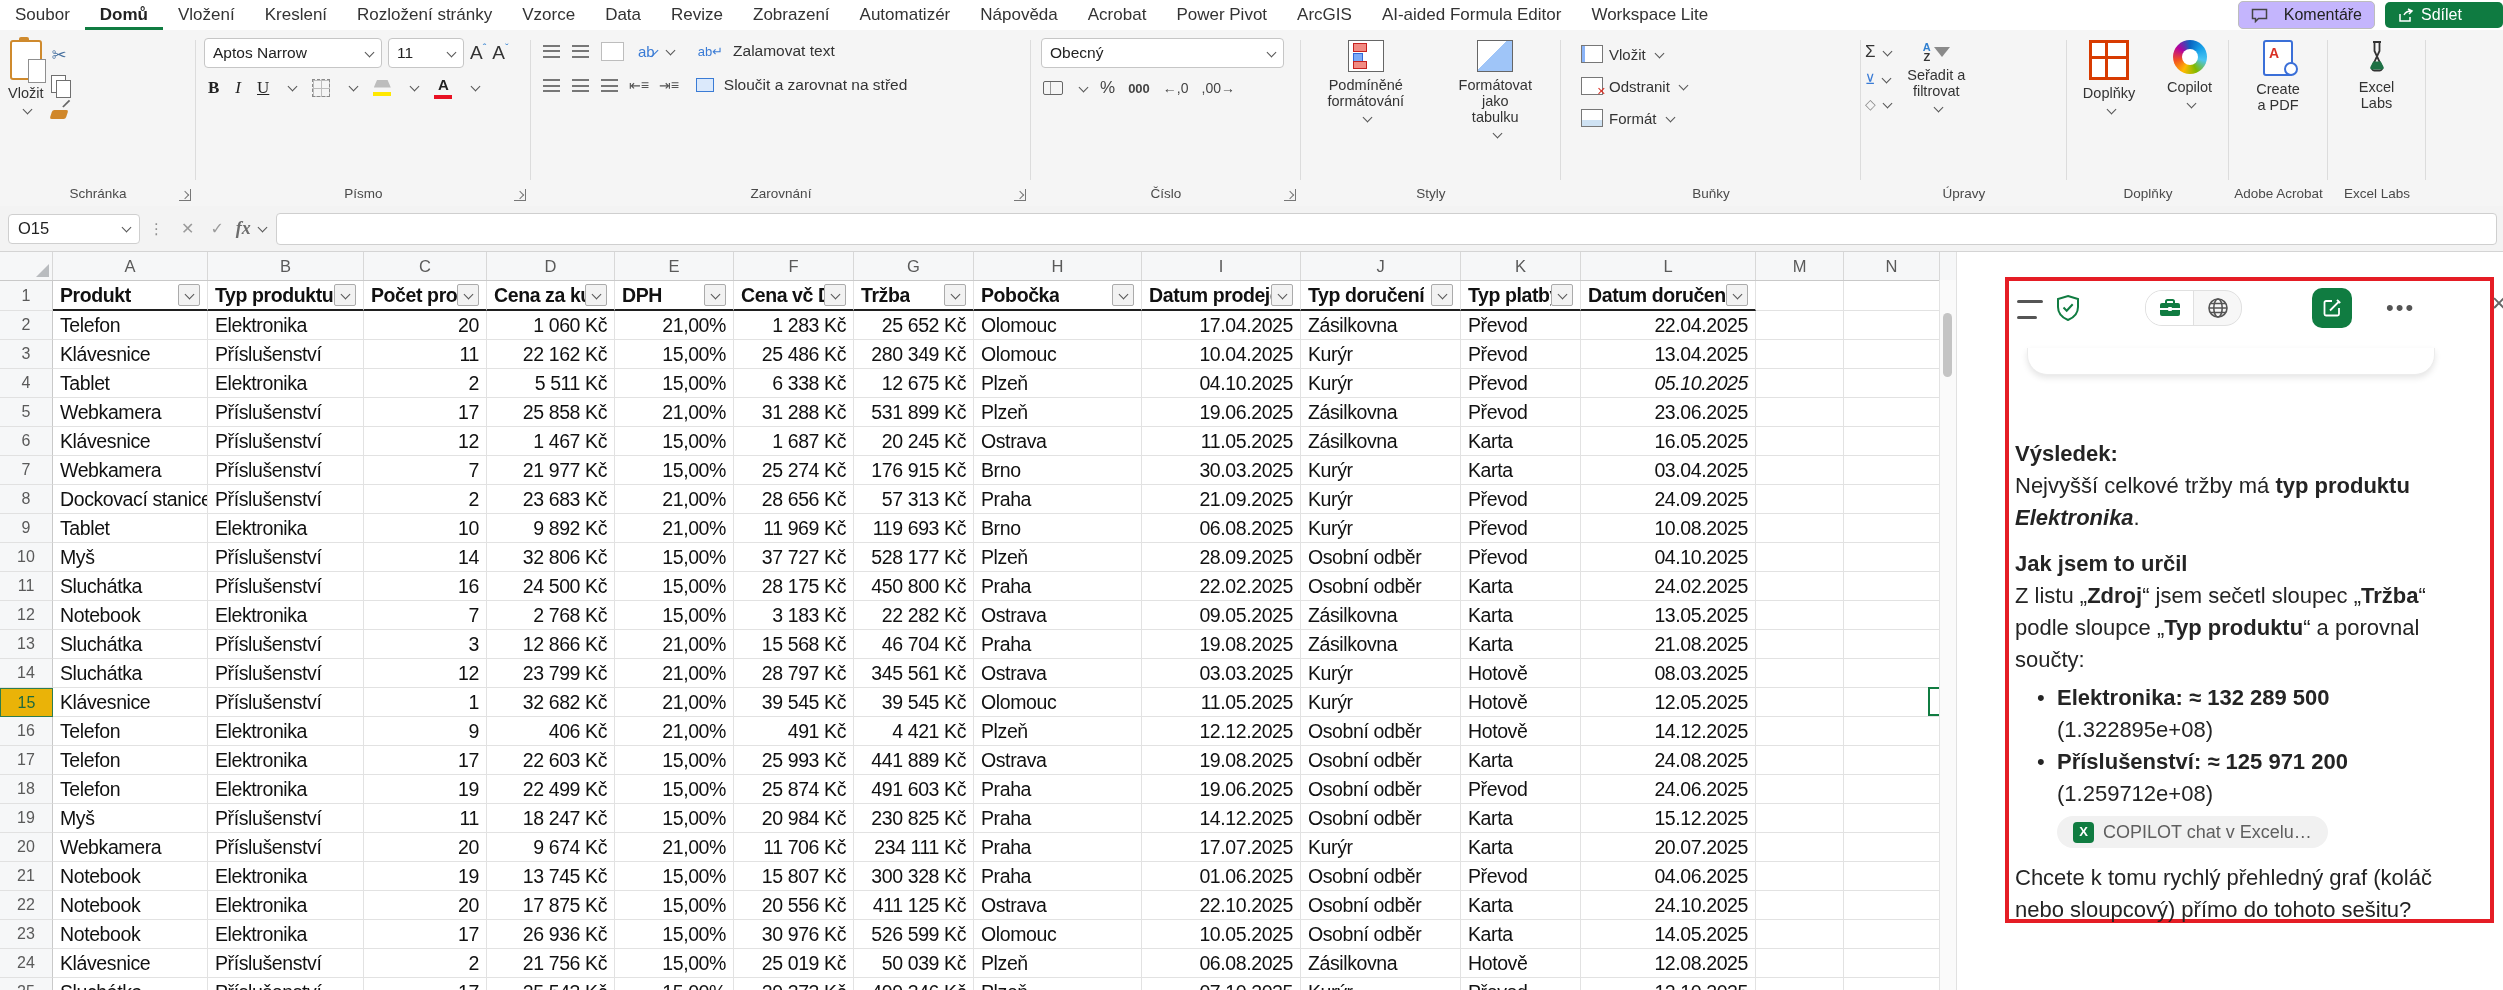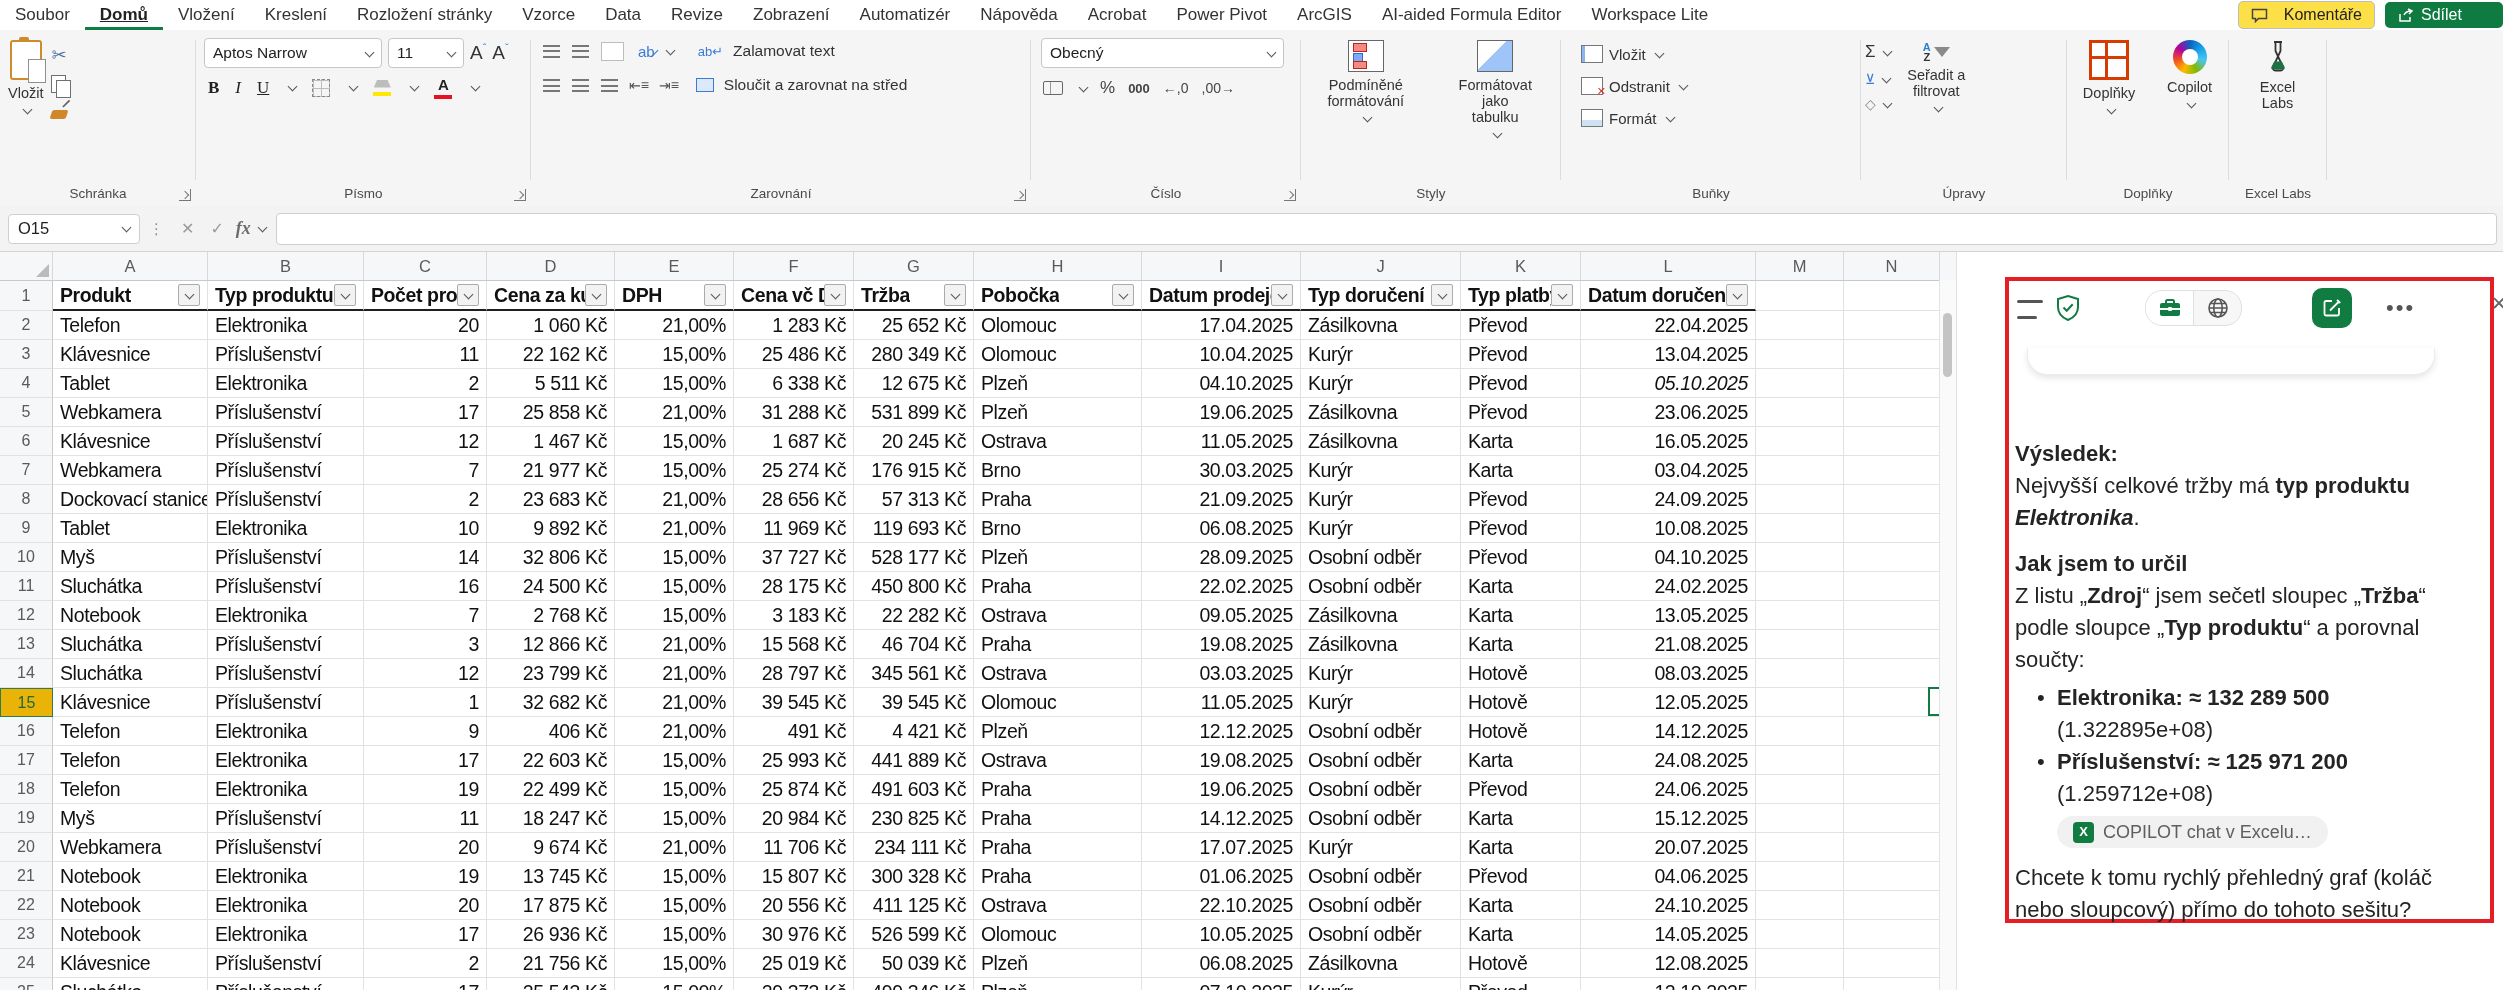--- a/index.html
+++ b/index.html
@@ -1,23 +1,23 @@
 <!DOCTYPE html>
 <html><head>
 <meta charset="utf-8">
 <style>
   html,body{margin:0;padding:0;background:#fff;}
   #root{position:relative;width:2503px;height:990px;overflow:hidden;background:#fff;
         font-family:"Liberation Sans","DejaVu Sans",sans-serif;color:#222;}
   
   #tabbar{position:absolute;left:0;top:0;width:2503px;height:30px;background:#fff;display:flex;align-items:center;}
   .tab{padding:0 15px;font-size:17px;color:#333;height:30px;display:flex;align-items:center;cursor:default;white-space:nowrap;}
-  .tab.active{font-weight:bold;color:#0f6b3c;box-shadow:inset 0 -3px 0 #107c41;color:#222;text-decoration:underline;}
+  .tab.active{font-weight:bold;color:#0f6b3c;box-shadow:inset 0 -3px 0 #107c41;color:#222;}
   #tabbar-right{margin-left:auto;display:flex;align-items:center;gap:10px;padding-right:0;}
-  .btn-comments{display:flex;align-items:center;gap:16px;border:1px solid #bdbdbd;border-radius:5px;background:#fde047;
+  .btn-comments{display:flex;align-items:center;gap:16px;border:1px solid #bdbdbd;border-radius:5px;background:#c4b5fd;
         height:26px;padding:0 12px;font-size:16px;color:#222;}
   .btn-share{display:flex;align-items:center;gap:7px;border-radius:5px;background:#0f7b41;color:#fff;
         height:26px;padding:0 13px;font-size:16px;width:92px;flex-shrink:0;}
   
   #ribbon{position:absolute;left:0;top:30px;width:2503px;height:176px;background:#f5f5f5;border-bottom:1px solid #d8d8d8;display:flex;}
   .rgroup{position:relative;height:100%;flex-shrink:0;}
   .rgroup::after{content:'';position:absolute;right:0;top:10px;bottom:26px;width:1px;background:#dcdcdc;}
   .rg-label{position:absolute;left:0;right:0;bottom:5px;text-align:center;font-size:13.5px;color:#4a4a4a;}
   .launcher{position:absolute;right:5px;bottom:5px;width:11px;height:11px;border-right:1.5px solid #777;border-bottom:1.5px solid #777;}
   .launcher::before{content:'';position:absolute;right:2px;bottom:2px;width:5px;height:5px;border-right:1.5px solid #777;border-bottom:1.5px solid #777;transform:rotate(-45deg);}
@@ -354,20 +354,29 @@
         </div>
         <div class="bigbtn">
           <span class="copiloticon"></span>
           <span>Copilot</span>
           <span class="chv"></span>
         </div>
       </div>
       <div class="rg-label">Doplňky</div>
     </div>
 
+    <div class="rgroup g-acrobat">
+      <div class="rg-content" style="justify-content:center;">
+        <div class="bigbtn">
+          <span class="pdficon"></span>
+          <span><span>Create</span><br><span>a PDF</span></span>
+        </div>
+      </div>
+      <div class="rg-label">Adobe Acrobat</div>
+    </div>
 
     <div class="rgroup g-labs">
       <div class="rg-content" style="justify-content:center;">
         <div class="bigbtn">
           <svg class="ic" width="26" height="34" viewBox="0 0 26 34">
             <path d="M9 2h8M10.5 2v9l7.5 16a2.5 2.5 0 0 1-2.3 3.5H10.3A2.5 2.5 0 0 1 8 27l7.5-16V2" fill="none" stroke="#333" stroke-width="1.8"></path>
             <path d="M9.2 21.5 6.4 27a1.8 1.8 0 0 0 1.7 2.6h9.8a1.8 1.8 0 0 0 1.7-2.6l-2.8-5.5z" fill="#1e7145"></path>
           </svg>
           <span><span>Excel</span><br><span>Labs</span></span>
         </div>

